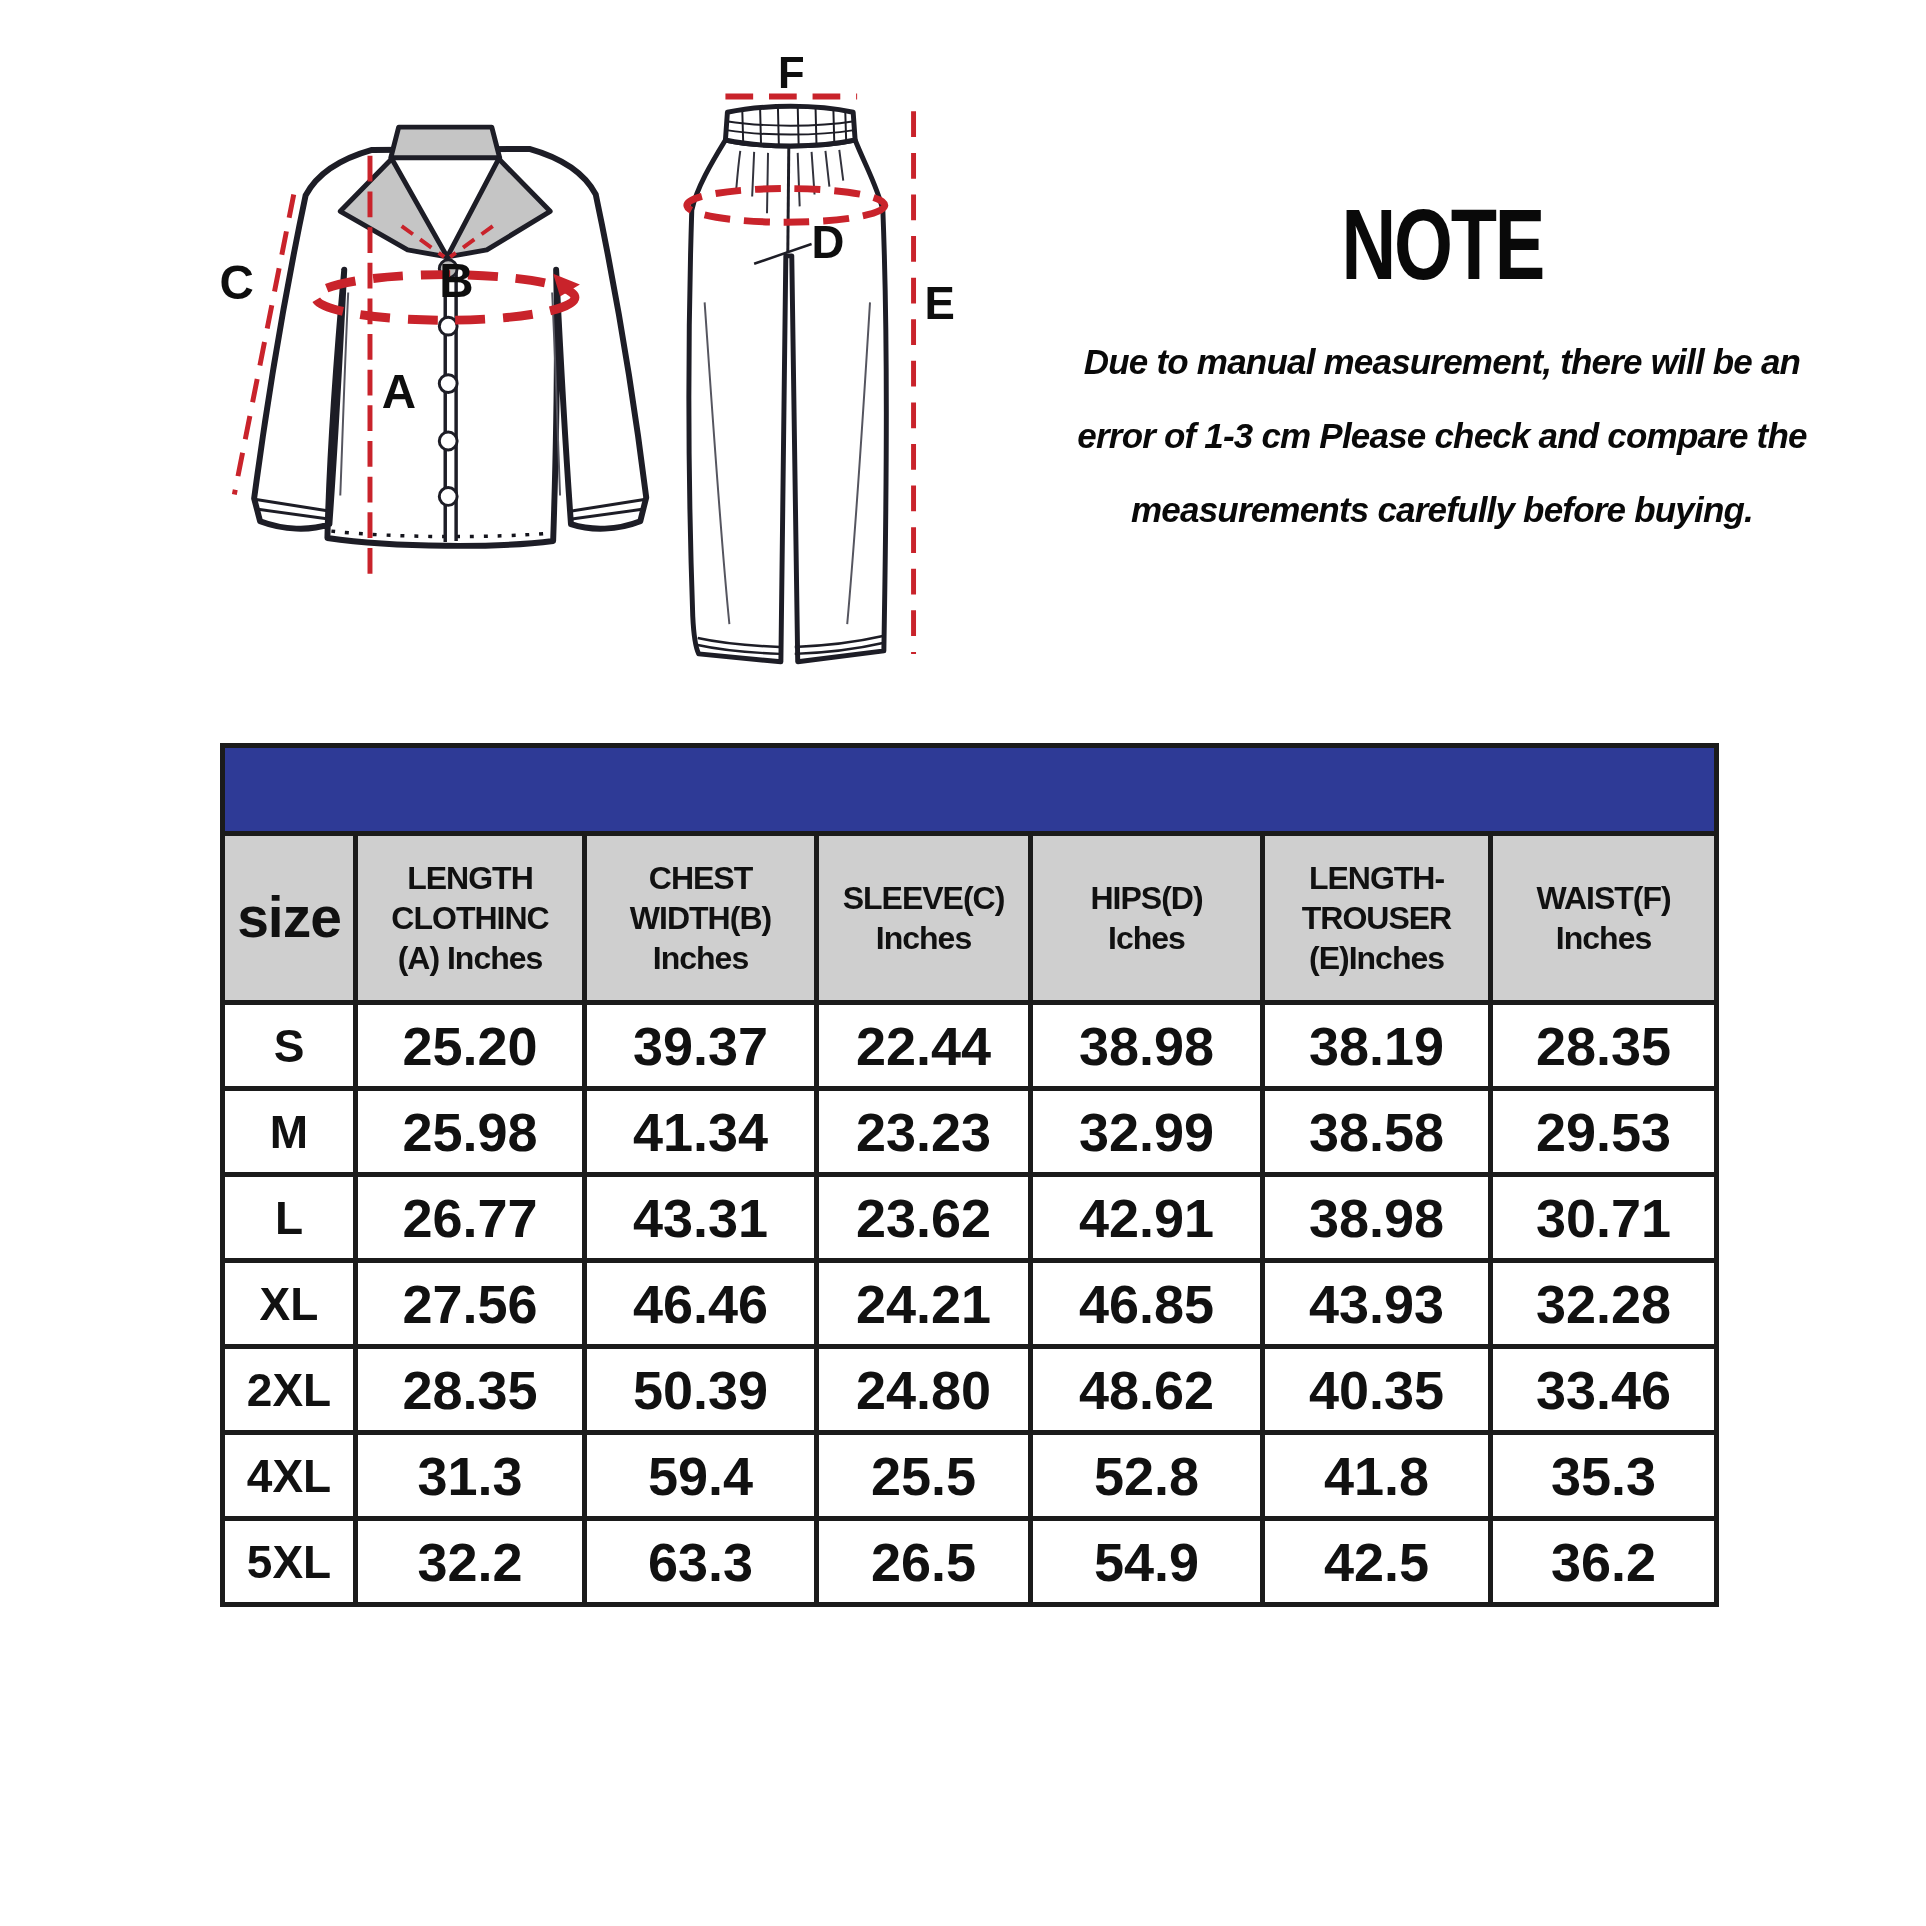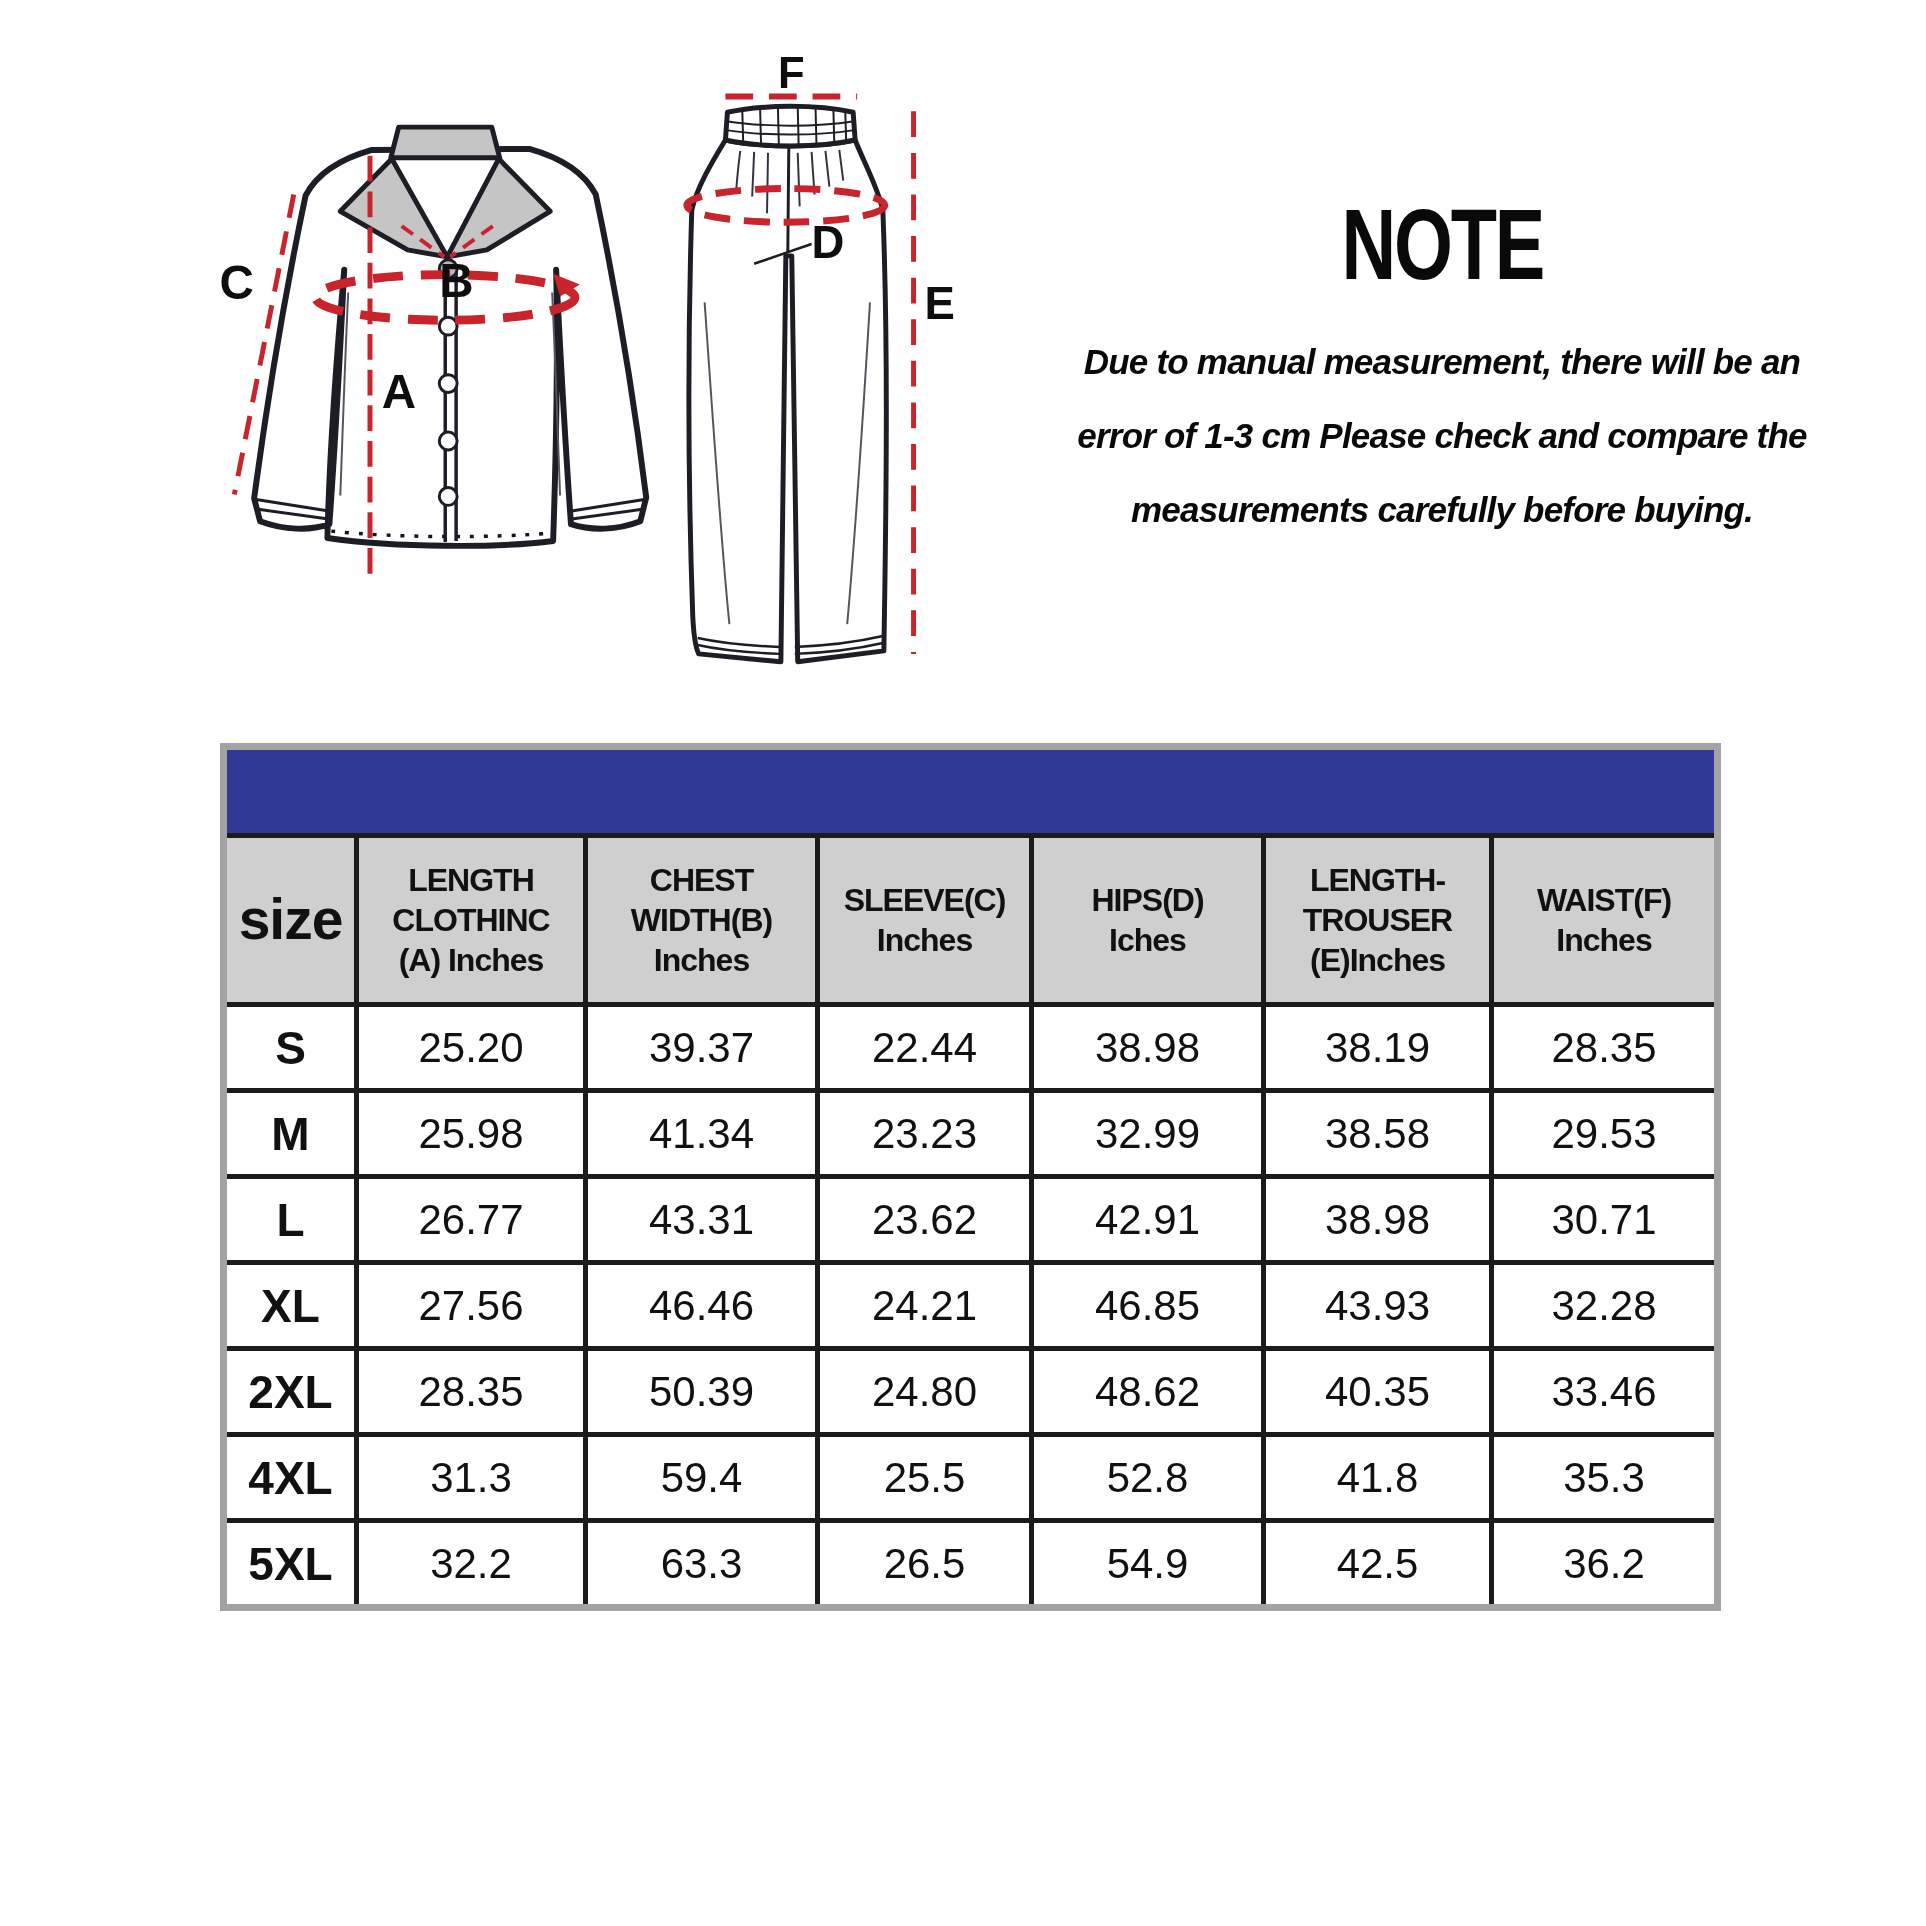--- a/index.html
+++ b/index.html
@@ -22,35 +22,35 @@
   .note-lines{margin-top:30px;}
   .note-line{
     font-size:35px;font-weight:700;line-height:74px;letter-spacing:-0.8px;
     white-space:nowrap;
     font-style:italic;
   }
   
   .size-table{
     position:absolute;left:220px;top:743px;width:1492px;
     border-collapse:collapse;table-layout:fixed;
-    border:7px solid #a3a3a3;
+    border:2px solid #a3a3a3;
     background:#ffffff;color:#111111;
   }
   .size-table th,.size-table td{
     border:5px solid #1b1b1b;text-align:center;vertical-align:middle;
     padding:0;overflow:hidden;
   }
   .banner-cell{height:83px;background:#2e3a96;}
   .header-row th{
     height:164px;background:#cfcfcf;
     font-size:32px;font-weight:700;line-height:1.25;letter-spacing:-1px;
     white-space:pre-line;
   }
   .header-row th.size-head{font-size:57px;letter-spacing:-1px;}
-  .data-row td{height:81px;font-size:42px;font-weight:400;}
+  .data-row td{height:81px;font-size:54px;font-weight:700;}
   .data-row td.size-cell{font-size:46px;font-weight:700;}
 </style>
 </head>
 <body>
 
 <div class="canvas">
 
   <svg class="diagram-svg" viewBox="170 30 910 730" xmlns="http://www.w3.org/2000/svg">
 
     <g>

